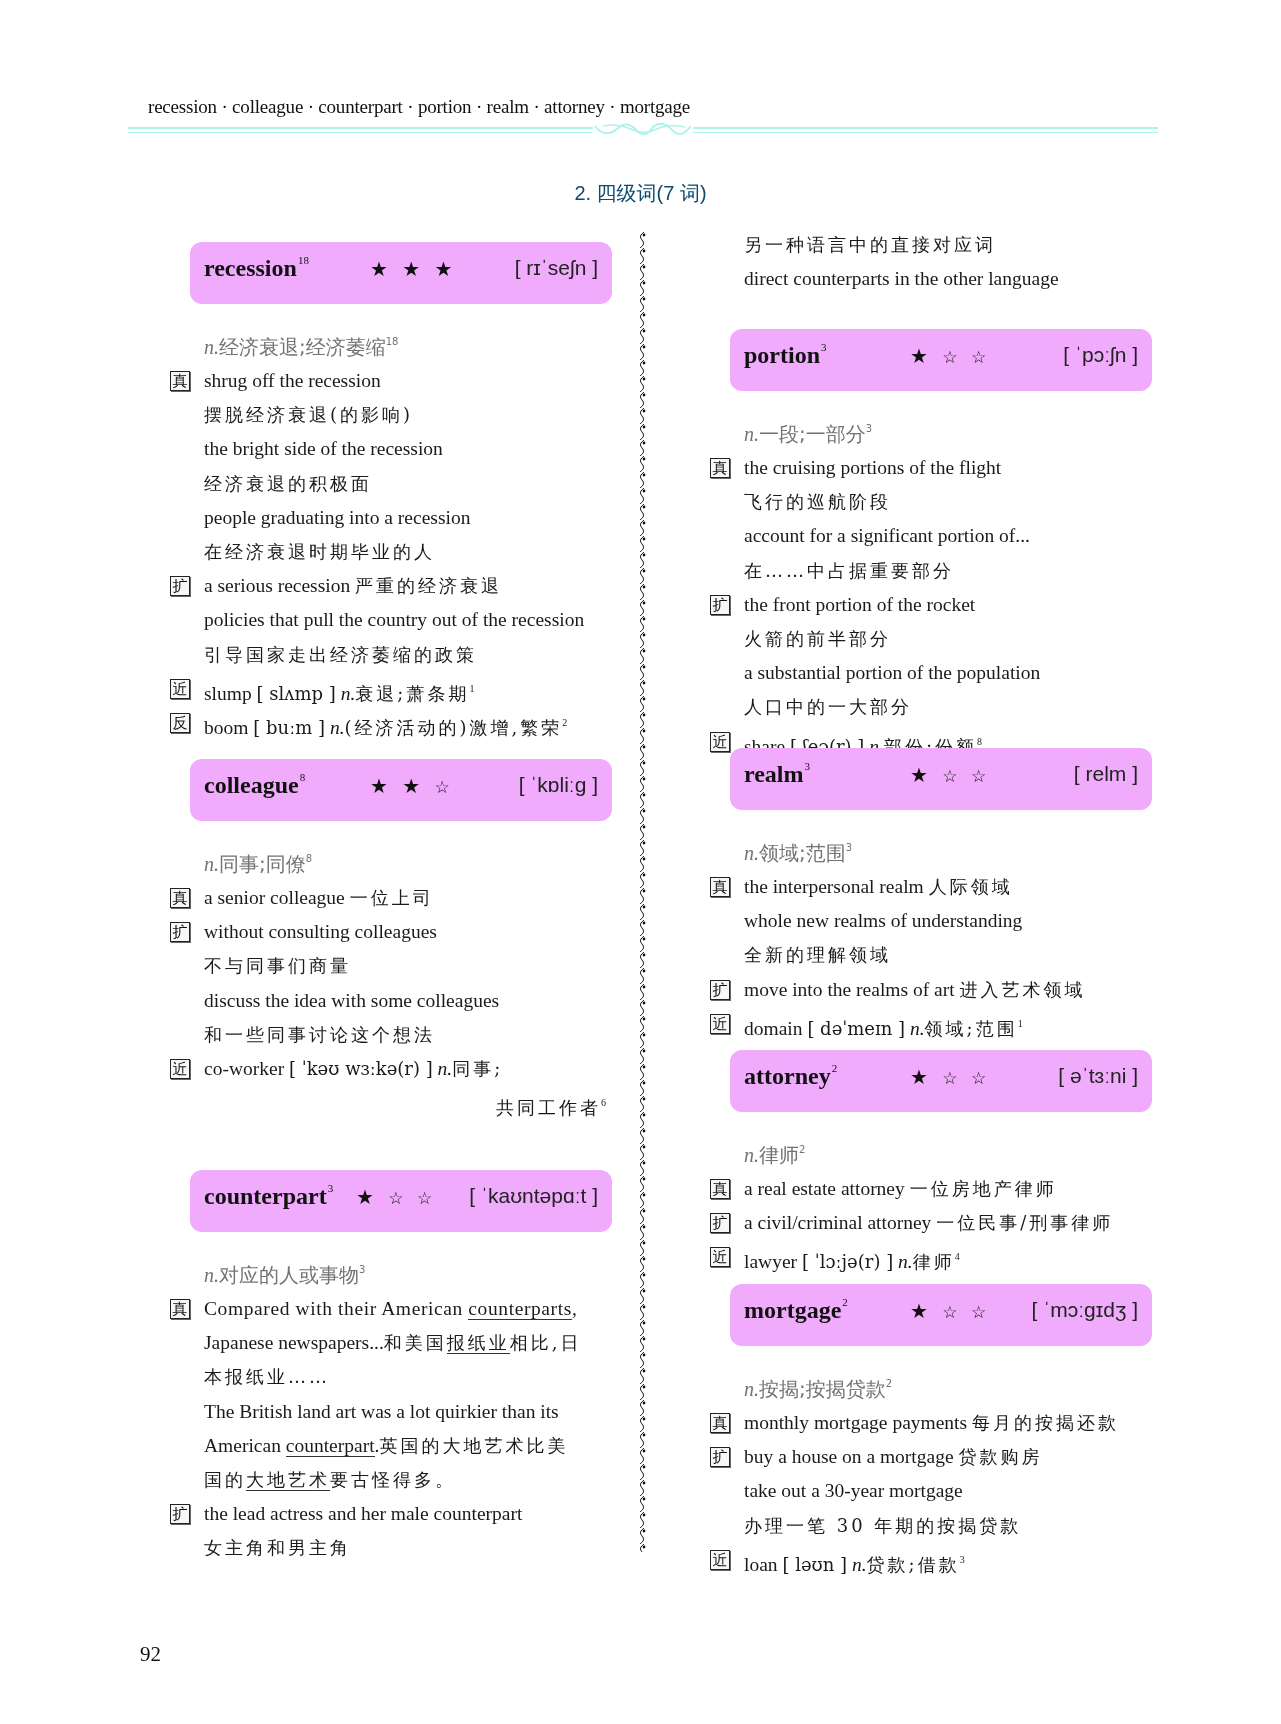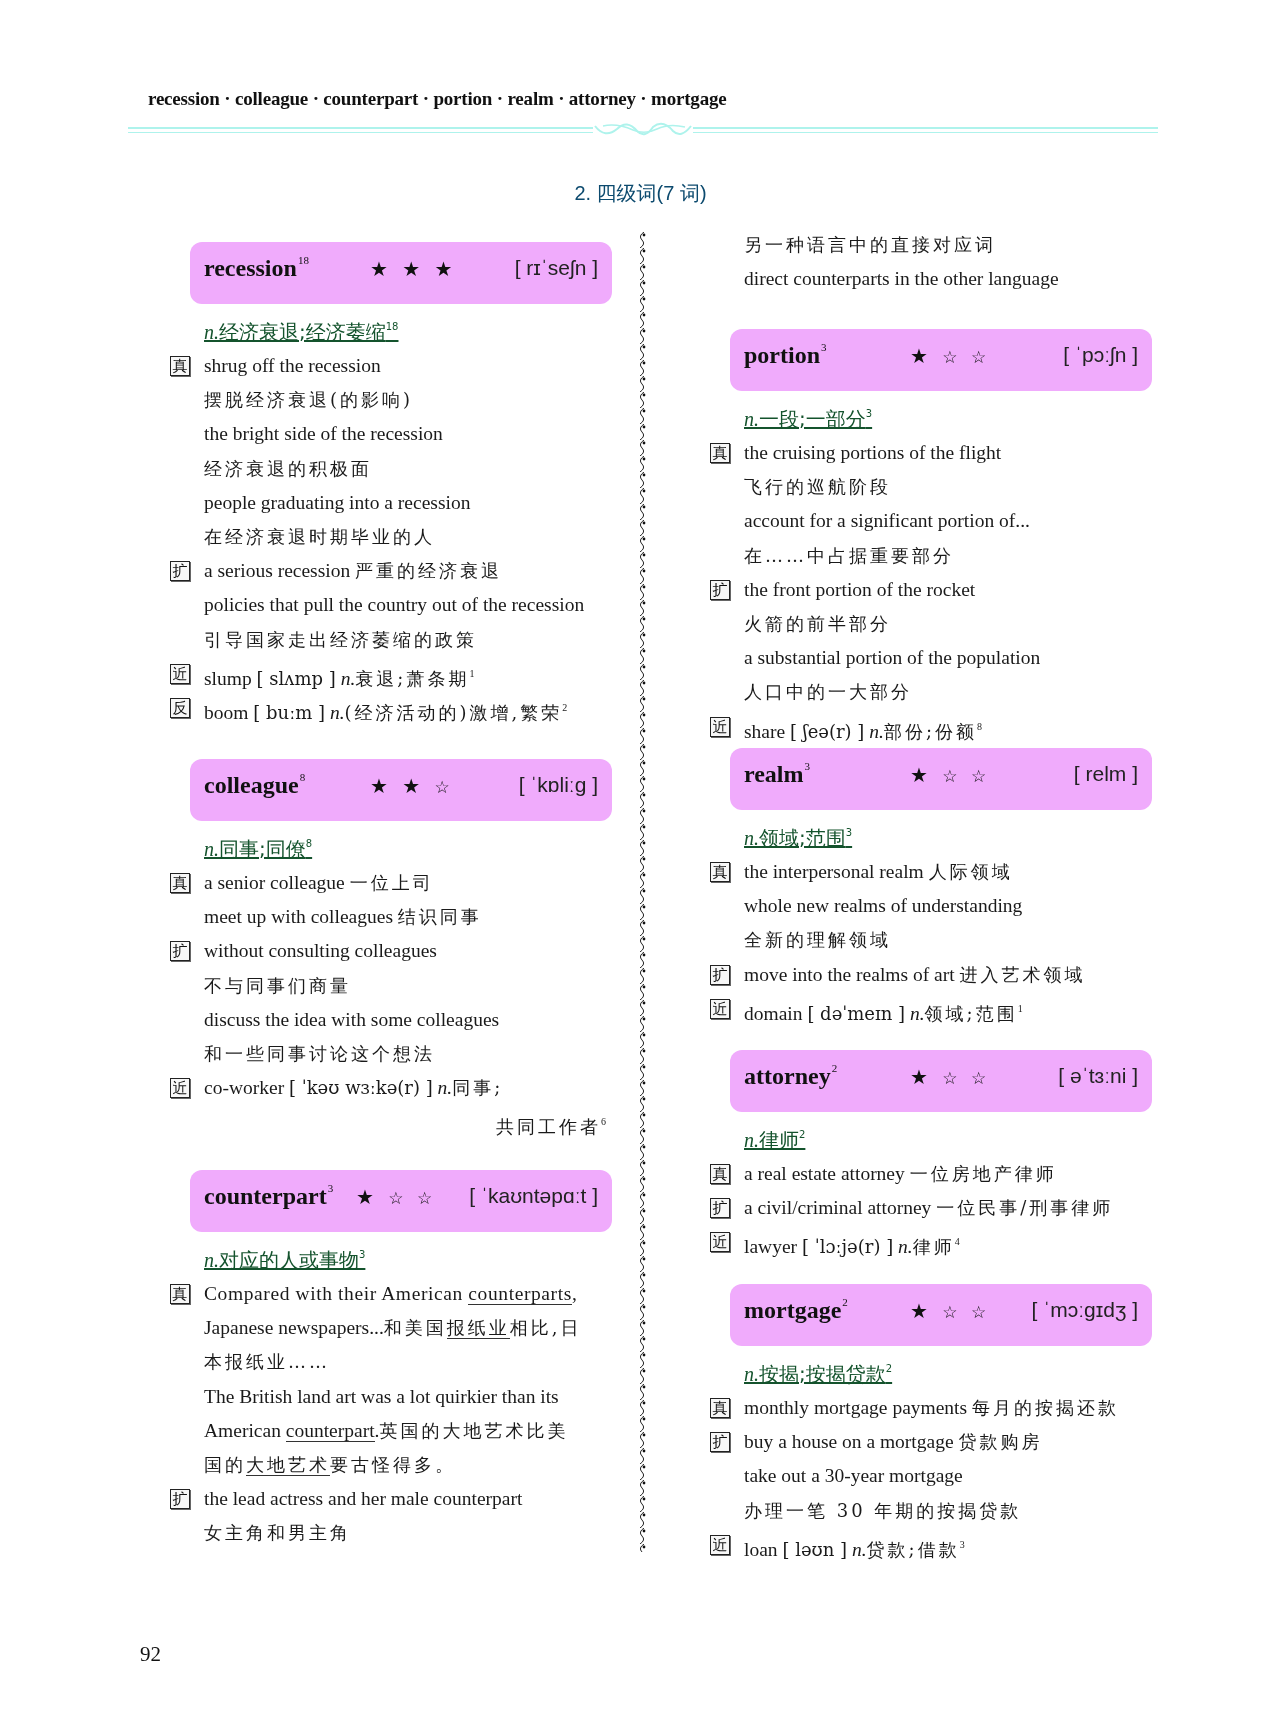--- a/index.html
+++ b/index.html
@@ -4,23 +4,23 @@
 <style>
   * { box-sizing: border-box; margin: 0; padding: 0; }
   html, body { width: 1281px; height: 1724px; background: #ffffff; }
   body {
     position: relative;
     font-family: "Liberation Serif", "DejaVu Serif", serif;
     color: #1a1a1a;
     overflow: hidden;
   }
   .running-head {
-    position: absolute; left: 148px; top: 88px;
+    position: absolute; left: 148px; top: 96px;
     font-family: "Liberation Serif", serif;
-    font-weight: bold; font-size: 19px; letter-spacing: -0.2px;
+    font-weight: normal; font-size: 19px; letter-spacing: -0.2px;
     color: #111;
   }
   .head-rule {
     position: absolute; left: 128px; top: 124px; width: 1030px; height: 12px;
   }
   .head-rule .line1, .head-rule .line2 {
     position: absolute; left: 0; right: 0; height: 2px; background: #aef3ec;
   }
   .head-rule .line1 { top: 3px; }
   .head-rule .line2 { top: 8px; height: 1px; }
@@ -55,24 +55,23 @@
     position: absolute; left: 180px; top: 15px; font-size: 20px; letter-spacing: 4px; color: #111;
     font-family: "DejaVu Sans", sans-serif;
   }
   .hw-stars .empty { font-size: 17px; }
   .hw-phon {
     position: absolute; right: 14px; top: 14px; font-size: 21px; color: #222;
     font-family: Liberation Sans, sans-serif;
   }
 
   .defn {
-    margin-left: 34px; margin-top: 15px; height: 30px;
-    font-size: 20px; color: #14532d;
+    margin-left: 34px; margin-top: 30px; height: 30px;
+    font-size: 20px; color: #737373;
     font-family: "DejaVu Sans", sans-serif;
-    text-decoration: underline;
   }
   .defn .pos { font-style: italic; font-family: "Liberation Serif", serif; }
   .defn sup { font-size: 10px; vertical-align: 9px; }
 
   .line {
     position: relative; height: 34.2px; line-height: 34px;
     font-size: 19.5px; color: #1a1a1a; padding-left: 34px; white-space: nowrap;
   }
   .line .tag {
     position: absolute; left: 0; top: 7px; width: 20px; height: 20px;
@@ -140,21 +139,20 @@
   </div>
 
   <div class="entry" style="top:759px">
     <div class="hw-box">
       <span class="hw-word"><span>colleague</span><sup>8</sup></span>
       <span class="hw-stars"><span>★ ★</span> <span class="empty">☆</span></span>
       <span class="hw-phon">[ ˈkɒliːɡ ]</span>
     </div>
     <div class="defn"><span class="pos">n.</span><span>同事;同僚</span><sup>8</sup></div>
     <div class="line"><span class="tag">真</span><span>a senior colleague</span> <span class="zh">一位上司</span></div>
-    <div class="line"><span>meet up with colleagues</span> <span class="zh">结识同事</span></div>
     <div class="line"><span class="tag">扩</span><span>without consulting colleagues</span></div>
     <div class="line"><span class="zh">不与同事们商量</span></div>
     <div class="line"><span>discuss the idea with some colleagues</span></div>
     <div class="line"><span class="zh">和一些同事讨论这个想法</span></div>
     <div class="line"><span class="tag">近</span><span>co-worker</span> <span class="ipa">[ ˈkəʊ wɜːkə(r) ]</span> <span class="posi">n.</span><span class="zh">同事;</span></div>
     <div class="line right"><span class="zh">共同工作者</span><sup>6</sup></div>
   </div>
 
   <div class="entry" style="top:1170px">
     <div class="hw-box">

